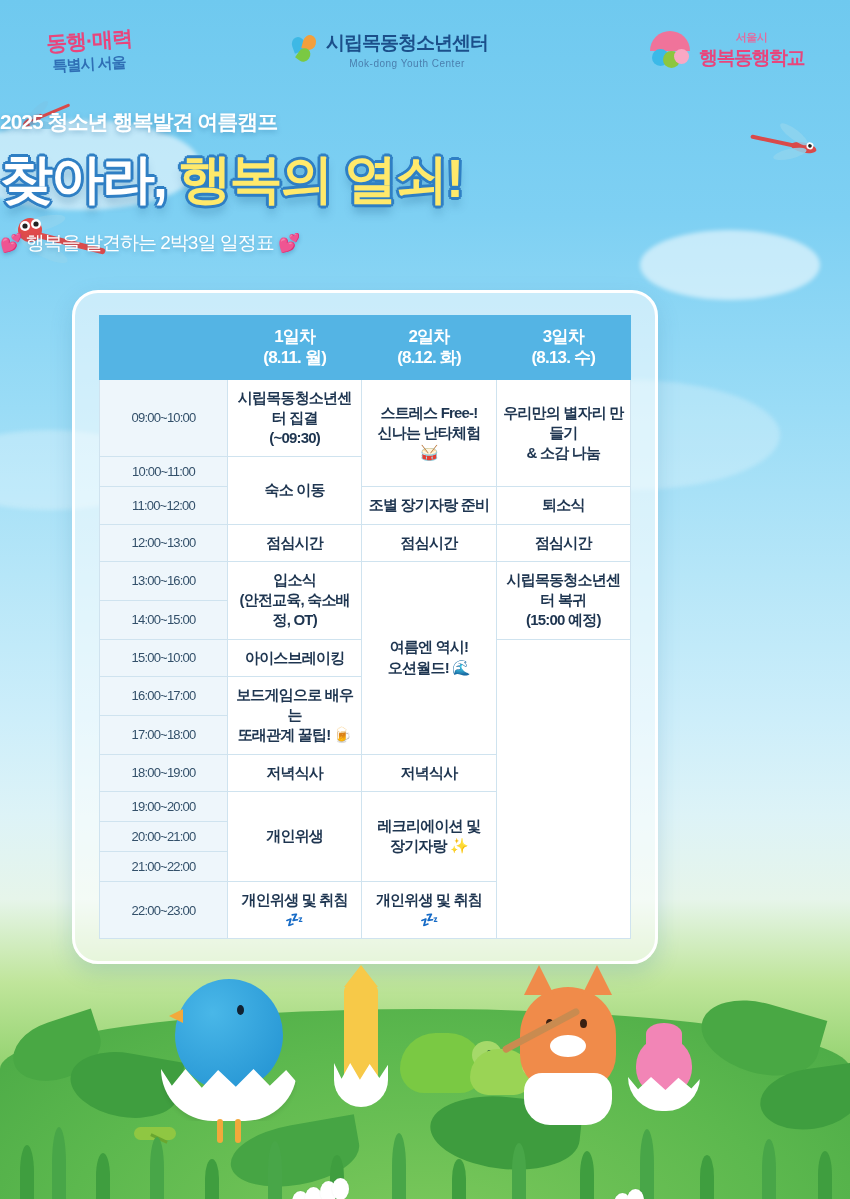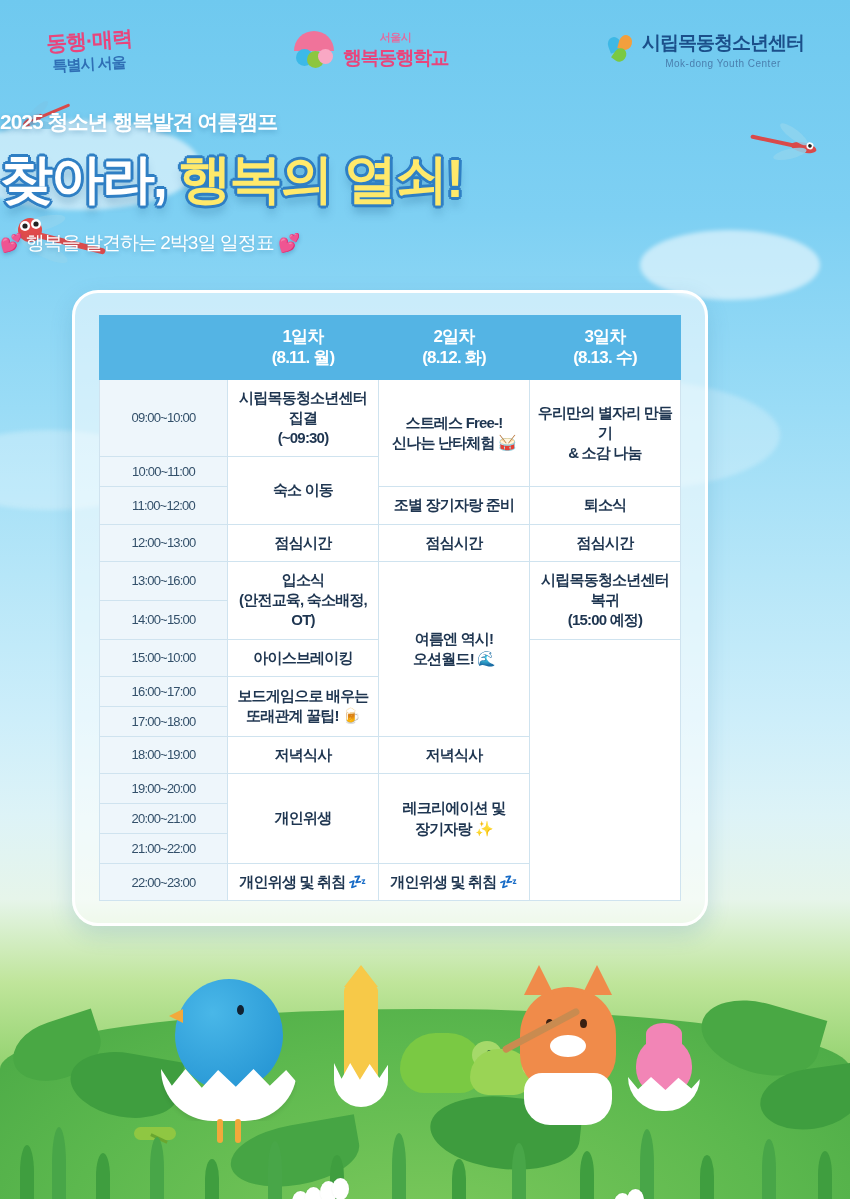--- a/index.html
+++ b/index.html
@@ -113,21 +113,21 @@
   .dfly { position: absolute; }
   .dfly svg { display: block; }
   .d-left-top { left: 18px; top: 96px; transform: rotate(-15deg); }
   .d-right { left: 742px; top: 118px; transform: rotate(12deg) scaleX(-1); }
   .d-big-left { left: 8px; top: 196px; }
 
   
   .card {
     position: absolute;
     left: 72px; top: 290px;
-    width: 636px;
+    width: 586px;
     background: rgba(255,255,255,0.55);
     border: 3px solid #ffffff;
     border-radius: 26px;
     padding: 22px 24px;
     box-shadow: 0 8px 22px rgba(40,110,160,.18);
   }
   table.sched {
     width: 100%;
     border-collapse: collapse;
     background: #ffffff;
@@ -280,44 +280,44 @@
   <div class="cloud c2"></div>
   <div class="cloud c3"></div>
   <div class="cloud c4"></div>
   <div class="cloud c5"></div>
 
   <div class="logos">
 
     <div class="logo logo-seoul">
       <span class="kr1">동행·매력</span>
       <span class="kr2">특별시 서울</span>
+    </div>
+
+    <div class="logo logo-center">
+      <span class="mark">
+        <i class="m1"></i>
+          <i class="m2"></i>
+          <i class="m3"></i>
+      </span>
+      <span class="txt">
+        <div class="ko">시립목동청소년센터</div>
+        <div class="en">Mok-dong Youth Center</div>
+      </span>
     </div>
 
     <div class="logo logo-happy">
       <span class="house">
         <i class="roof"></i>
           <i class="dot-b"></i>
           <i class="dot-g"></i>
           <i class="dot-p"></i>
       </span>
       <span class="txt">
         <div class="t1">서울시</div>
         <div class="t2">행복동행학교</div>
-      </span>
-    </div>
-
-    <div class="logo logo-center">
-      <span class="mark">
-        <i class="m1"></i>
-          <i class="m2"></i>
-          <i class="m3"></i>
-      </span>
-      <span class="txt">
-        <div class="ko">시립목동청소년센터</div>
-        <div class="en">Mok-dong Youth Center</div>
       </span>
     </div>
   </div>
 
   <div class="dfly d-left-top">
     <svg width="60" height="40" viewBox="0 0 60 40">
       <ellipse cx="14" cy="20" rx="11" ry="4" fill="#d94a4a" transform="rotate(-15 14 20)"></ellipse>
       <rect x="20" y="18" width="34" height="3" rx="1.5" fill="#d94a4a" transform="rotate(-8 20 18)"></rect>
       <ellipse cx="22" cy="12" rx="13" ry="4" fill="#79c7ea" opacity=".8" transform="rotate(-28 22 12)"></ellipse>
       <ellipse cx="22" cy="27" rx="13" ry="4" fill="#79c7ea" opacity=".8" transform="rotate(22 22 27)"></ellipse>

